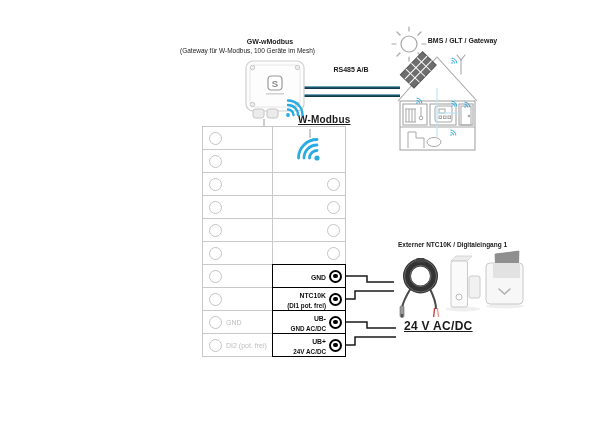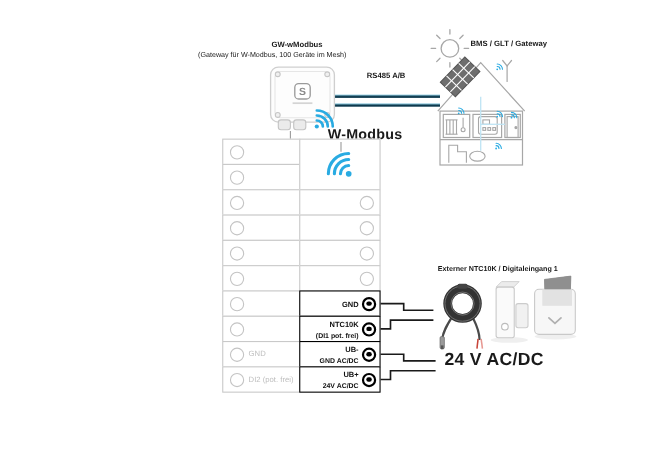--- a/index.html
+++ b/index.html
@@ -2,22 +2,22 @@
 <html><head>
 <meta charset="utf-8">
 <style>
   * { margin:0; padding:0; box-sizing:border-box; }
   body { background:#fff; font-family:"Liberation Sans", sans-serif; }
   #canvas { position:relative; width:600px; height:424px; background:#fff; overflow:hidden; }
 
   .lbl { position:absolute; color:#1a1a1a; font-weight:bold; white-space:nowrap; }
   .lbl.sm { font-size:7px; }
   .lbl.xs { font-size:6.5px; }
-  .lbl.lg { font-size:13px; letter-spacing:.2px; }
-  .lbl.md { font-size:16px; letter-spacing:.3px; }
+  .lbl.lg { font-size:10px; letter-spacing:.2px;text-decoration:underline; }
+  .lbl.md { font-size:12px; letter-spacing:.3px;text-decoration:underline; }
   .sub { font-weight:normal; color:#222; }
 
   
   .busline { position:absolute; left:302px; width:98px; height:3px;
     background:linear-gradient(to bottom,#8ecbe0 0%,#0e3a4e 60%,#0e3a4e 100%); }
 
   
   .cell { position:absolute; border:1px solid #c9c9c9; background:#fff;
     display:flex; align-items:center; }
   .cell.left  { left:202px; width:71px; height:24px; padding-left:6px; gap:4px; }

